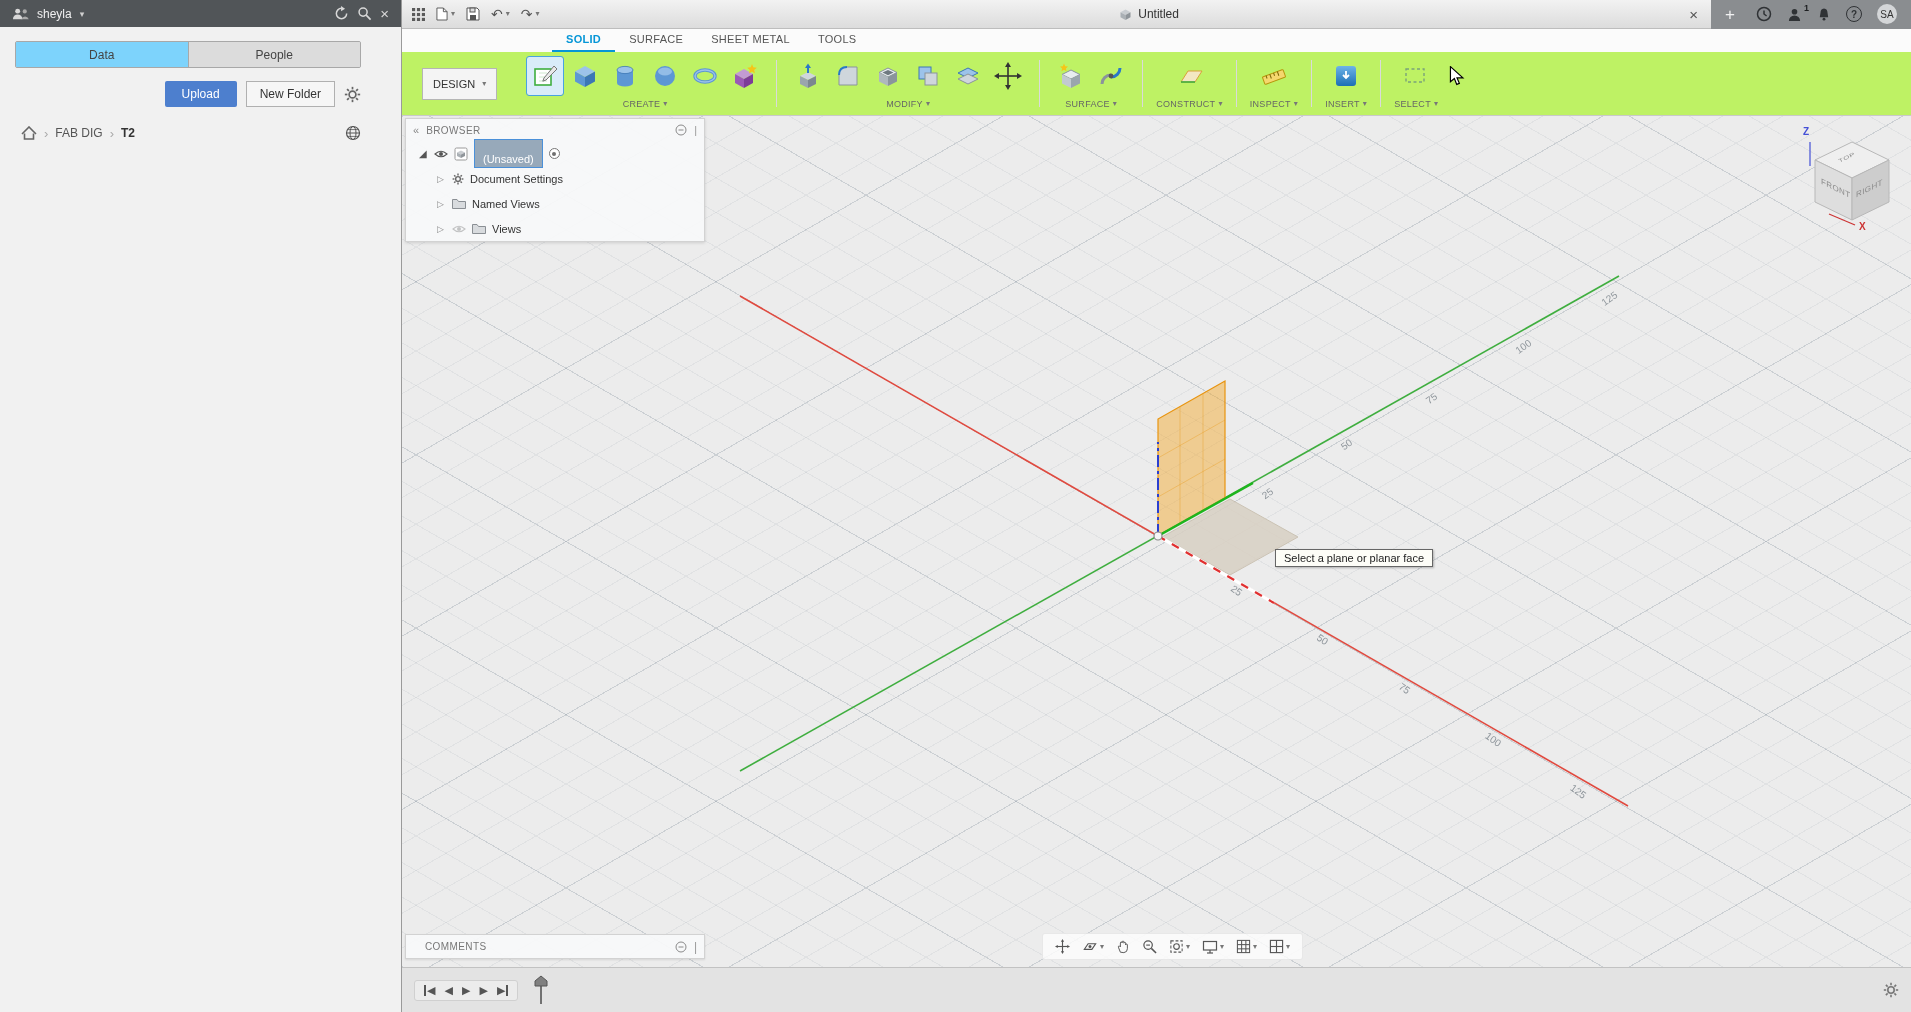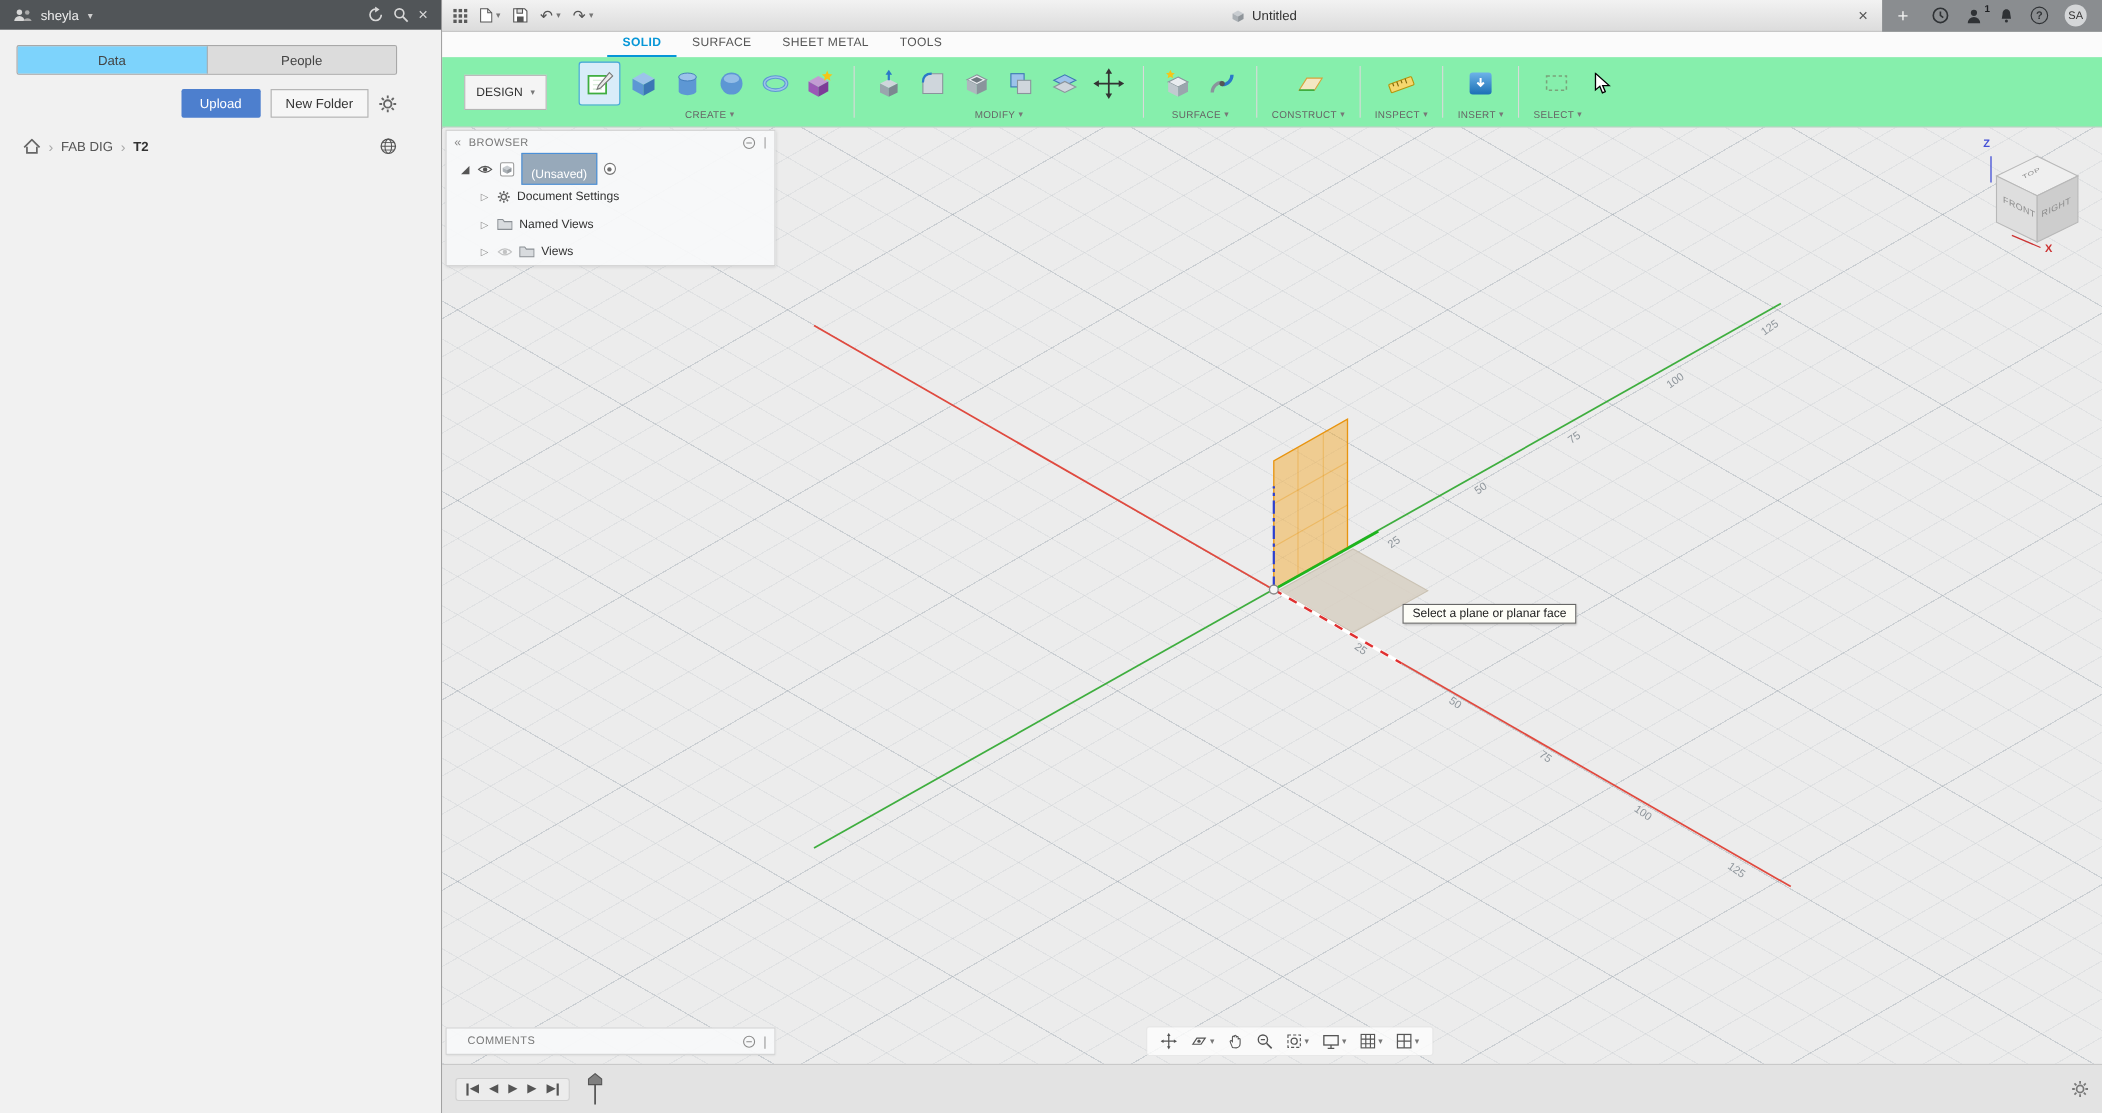--- a/index.html
+++ b/index.html
@@ -44,21 +44,21 @@
 .collab{position:relative;display:flex}
 .collab sup{position:absolute;top:-4px;right:-7px;font-size:9px;color:#1d1f21;font-weight:bold}
 .chev{font-size:8px;color:#777;line-height:1}
 
 
 .ribbon-tabs{height:23px;background:#fbfbfb;display:flex;align-items:flex-end;padding-left:150px;flex:none}
 .rtab{font-size:11px;color:#555;padding:4px 14px 5px;letter-spacing:.3px;border-bottom:2px solid transparent}
 .rtab.active{color:#0696d7;font-weight:bold;border-bottom:2px solid #0696d7}
 
 
-.toolbar{height:64px;background:#86efac;border-bottom:1px solid #c9c9c9;display:flex;align-items:stretch;padding-left:20px;flex:none}
+.toolbar{height:64px;background:#bef264;border-bottom:1px solid #c9c9c9;display:flex;align-items:stretch;padding-left:20px;flex:none}
 .design-switch{align-self:center;border:1px solid #b5b5b5;background:#f4f4f4;padding:9px 10px;font-size:11px;color:#333;display:flex;gap:7px;align-items:center;margin-right:18px}
 .tb-group{display:flex;flex-direction:column;align-items:center;padding:3px 12px 2px}
 .tb-icons{display:flex;align-items:center;gap:4px;flex:1}
 .tb-btn{width:36px;height:38px;display:flex;align-items:center;justify-content:center;border-radius:2px}
 .tb-btn.selected{background:#d9ecf9;outline:1px solid #4aa3e0}
 .tb-label{font-size:9px;color:#666;display:flex;gap:3px;align-items:center;padding:3px 0 4px;letter-spacing:.3px;white-space:nowrap}
 .tb-sep{width:1px;background:#dadada;margin:8px 1px;flex:none}
 
 
 .viewport{position:relative;flex:1;overflow:hidden;background-color:#ececec;

